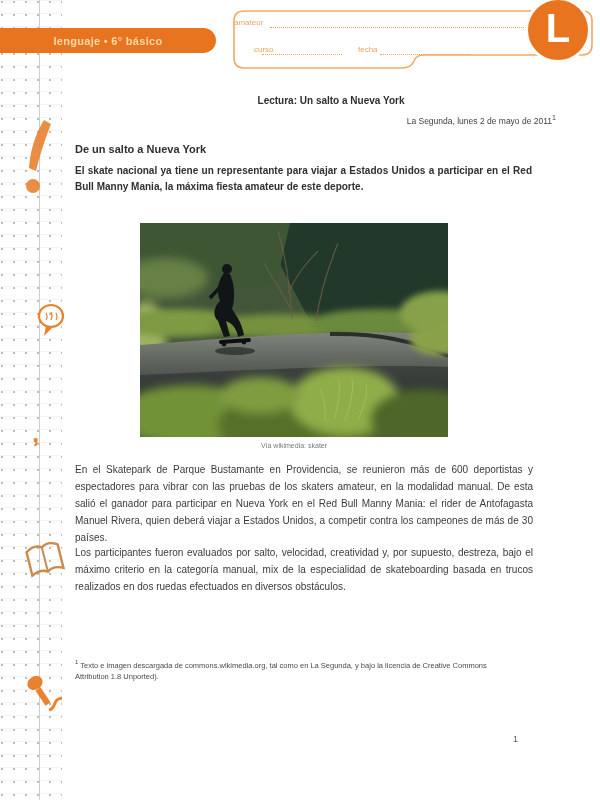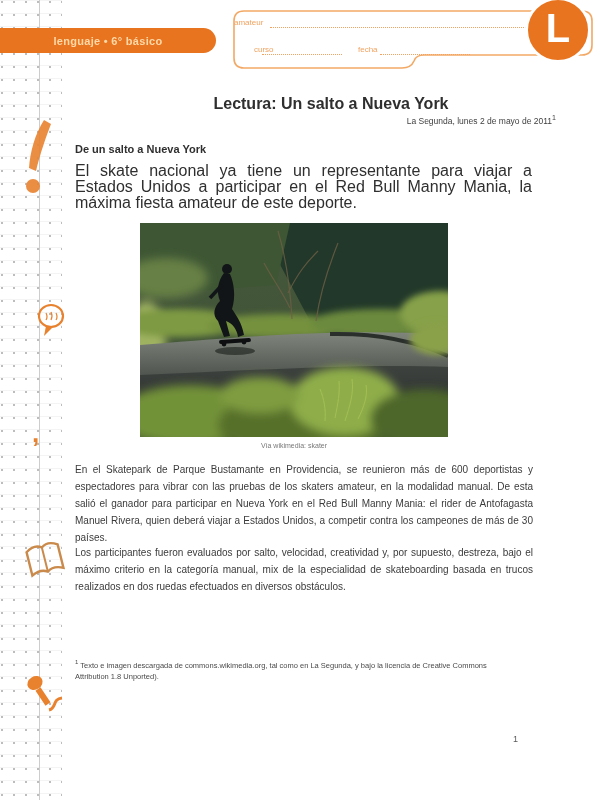--- a/index.html
+++ b/index.html
@@ -29,24 +29,24 @@
   .form-label{position:absolute;font-size:8px;color:#F0A360;}
   .dotline{position:absolute;border-bottom:1px dotted #F0A360;height:1px;}
   
   .logo-circle{
     position:absolute;left:525px;top:-3px;width:66px;height:66px;border-radius:50%;
     background:#E8741F;border:3px solid #fff;box-sizing:border-box;
     display:flex;align-items:center;justify-content:center;
   }
   .logo-circle span{color:#fff;font-size:40px;font-weight:bold;line-height:1;transform:translateY(-2px);}
   
-  .lecture-title{position:absolute;left:62px;right:0;top:95px;text-align:center;font-size:16px;font-weight:bold;color:#2f2f2f;}
+  .lecture-title{position:absolute;left:62px;right:0;top:95px;text-align:center;font-size:10px;font-weight:bold;color:#2f2f2f;}
   .source-date{position:absolute;right:44px;top:114px;font-size:8.5px;color:#3f3f3f;}
   .headline{position:absolute;left:75px;top:143px;font-size:11px;font-weight:bold;color:#2f2f2f;}
-  .lead{position:absolute;left:75px;width:457px;top:163px;font-size:16px;font-weight:normal;line-height:16px;text-align:justify;color:#2f2f2f;}
+  .lead{position:absolute;left:75px;width:457px;top:163px;font-size:10px;font-weight:bold;line-height:16px;text-align:justify;color:#2f2f2f;}
   .photo{position:absolute;left:140px;top:223px;width:308px;height:214px;overflow:hidden;background:#44563a;}
   .caption{position:absolute;left:140px;width:308px;top:442px;text-align:center;font-size:7px;color:#787878;}
   .body-par{position:absolute;left:75px;width:458px;font-size:10px;line-height:17px;text-align:justify;color:#3b3b3b;}
   .par1{top:461px;}
   .par2{top:544px;}
   .footnote{position:absolute;left:75px;width:445px;top:657px;font-size:7.5px;line-height:11px;color:#4a4a4a;}
   .footnote sup{font-size:6px;}
   .page-number{position:absolute;left:513px;top:734px;font-size:9px;color:#5a5a5a;}
   .comma-icon{font-size:26px;font-weight:bold;color:#E8822F;line-height:1;}
 </style>

